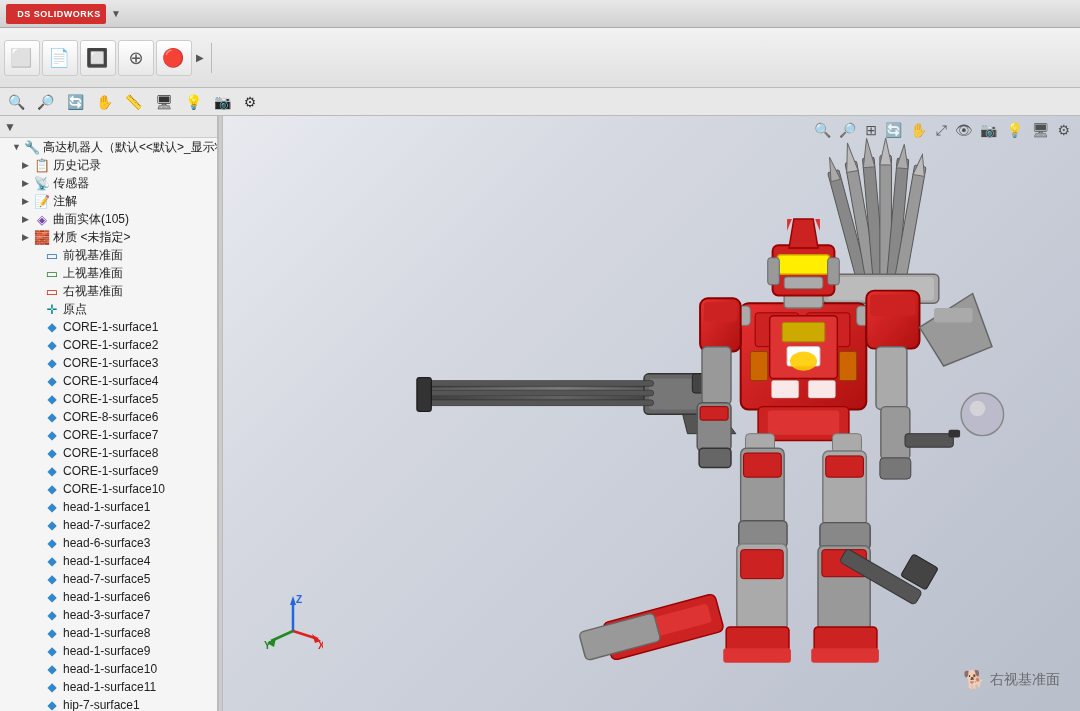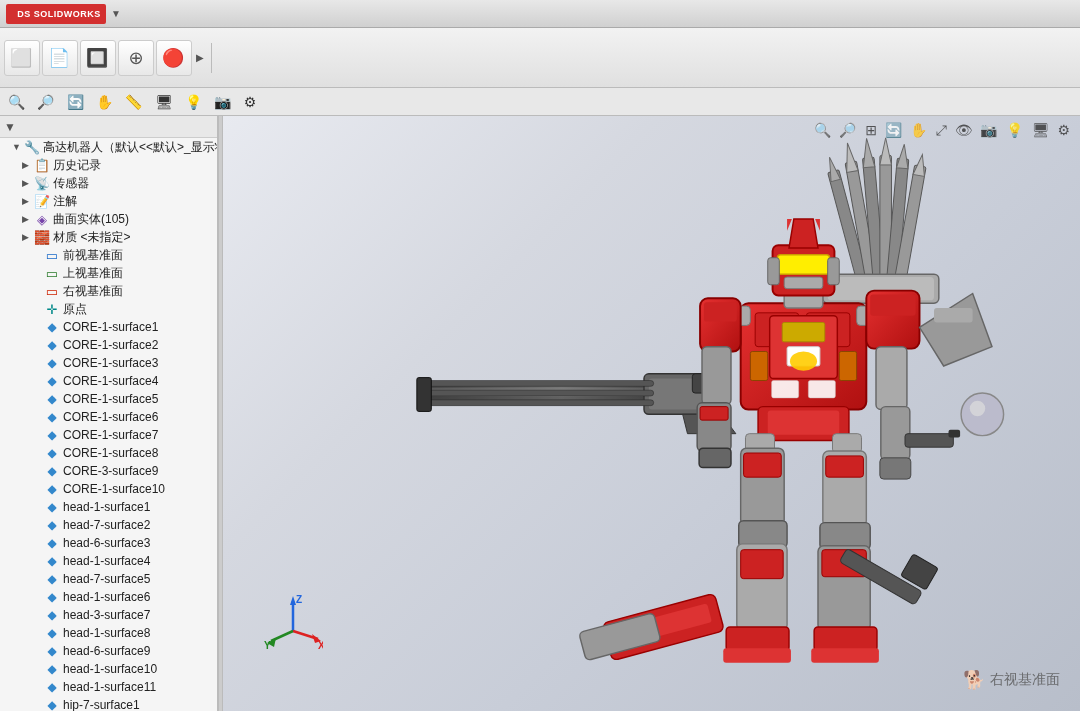--- a/index.html
+++ b/index.html
@@ -374,36 +374,36 @@
       <span>CORE-1-surface4</span>
     </div>
     <div class="tree-item tree-indent-3">
       <span class="tree-arrow"> </span>
       <span class="tree-icon surface-icon">◆</span>
       <span>CORE-1-surface5</span>
     </div>
     <div class="tree-item tree-indent-3">
       <span class="tree-arrow"> </span>
       <span class="tree-icon surface-icon">◆</span>
-      <span>CORE-1-surface6</span>
+      <span>CORE-8-surface6</span>
     </div>
     <div class="tree-item tree-indent-3">
       <span class="tree-arrow"> </span>
       <span class="tree-icon surface-icon">◆</span>
       <span>CORE-1-surface7</span>
     </div>
     <div class="tree-item tree-indent-3">
       <span class="tree-arrow"> </span>
       <span class="tree-icon surface-icon">◆</span>
       <span>CORE-1-surface8</span>
     </div>
     <div class="tree-item tree-indent-3">
       <span class="tree-arrow"> </span>
       <span class="tree-icon surface-icon">◆</span>
-      <span>CORE-3-surface9</span>
+      <span>CORE-1-surface9</span>
     </div>
     <div class="tree-item tree-indent-3">
       <span class="tree-arrow"> </span>
       <span class="tree-icon surface-icon">◆</span>
       <span>CORE-1-surface10</span>
     </div>
 
     <div class="tree-item tree-indent-3">
       <span class="tree-arrow"> </span>
       <span class="tree-icon surface-icon">◆</span>
@@ -440,21 +440,21 @@
       <span>head-3-surface7</span>
     </div>
     <div class="tree-item tree-indent-3">
       <span class="tree-arrow"> </span>
       <span class="tree-icon surface-icon">◆</span>
       <span>head-1-surface8</span>
     </div>
     <div class="tree-item tree-indent-3">
       <span class="tree-arrow"> </span>
       <span class="tree-icon surface-icon">◆</span>
-      <span>head-6-surface9</span>
+      <span>head-1-surface9</span>
     </div>
     <div class="tree-item tree-indent-3">
       <span class="tree-arrow"> </span>
       <span class="tree-icon surface-icon">◆</span>
       <span>head-1-surface10</span>
     </div>
     <div class="tree-item tree-indent-3">
       <span class="tree-arrow"> </span>
       <span class="tree-icon surface-icon">◆</span>
       <span>head-1-surface11</span>

